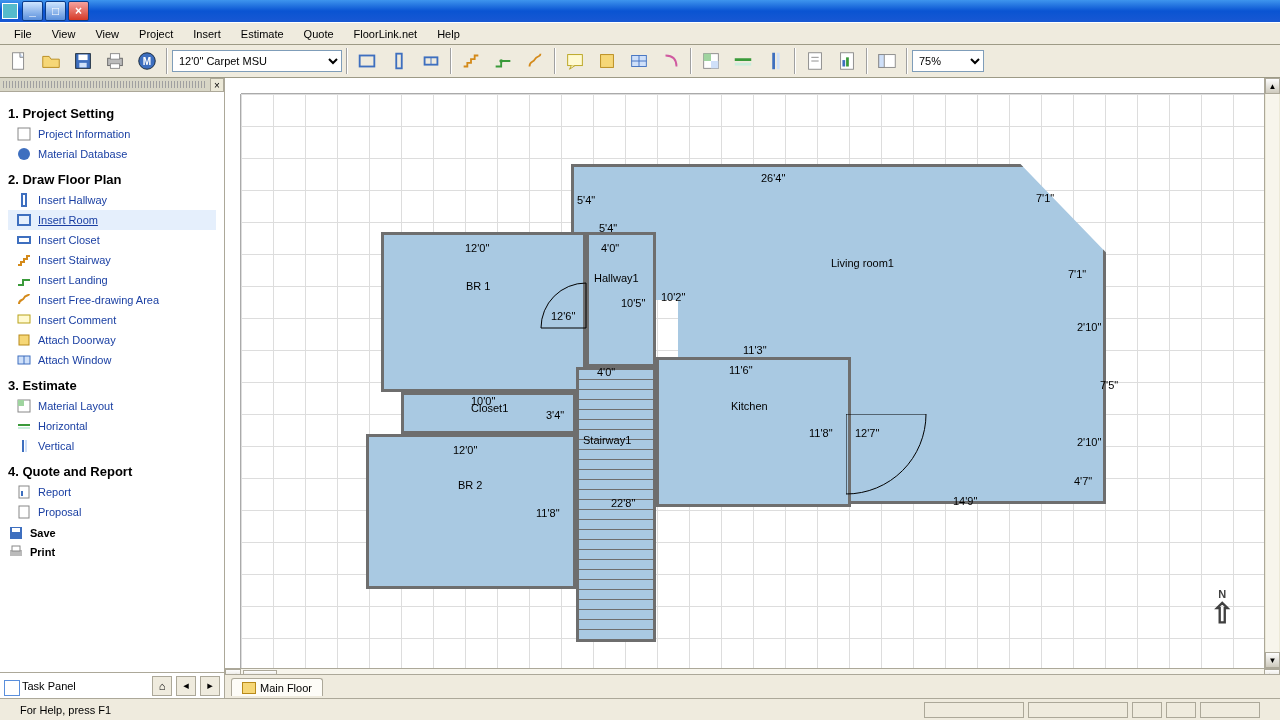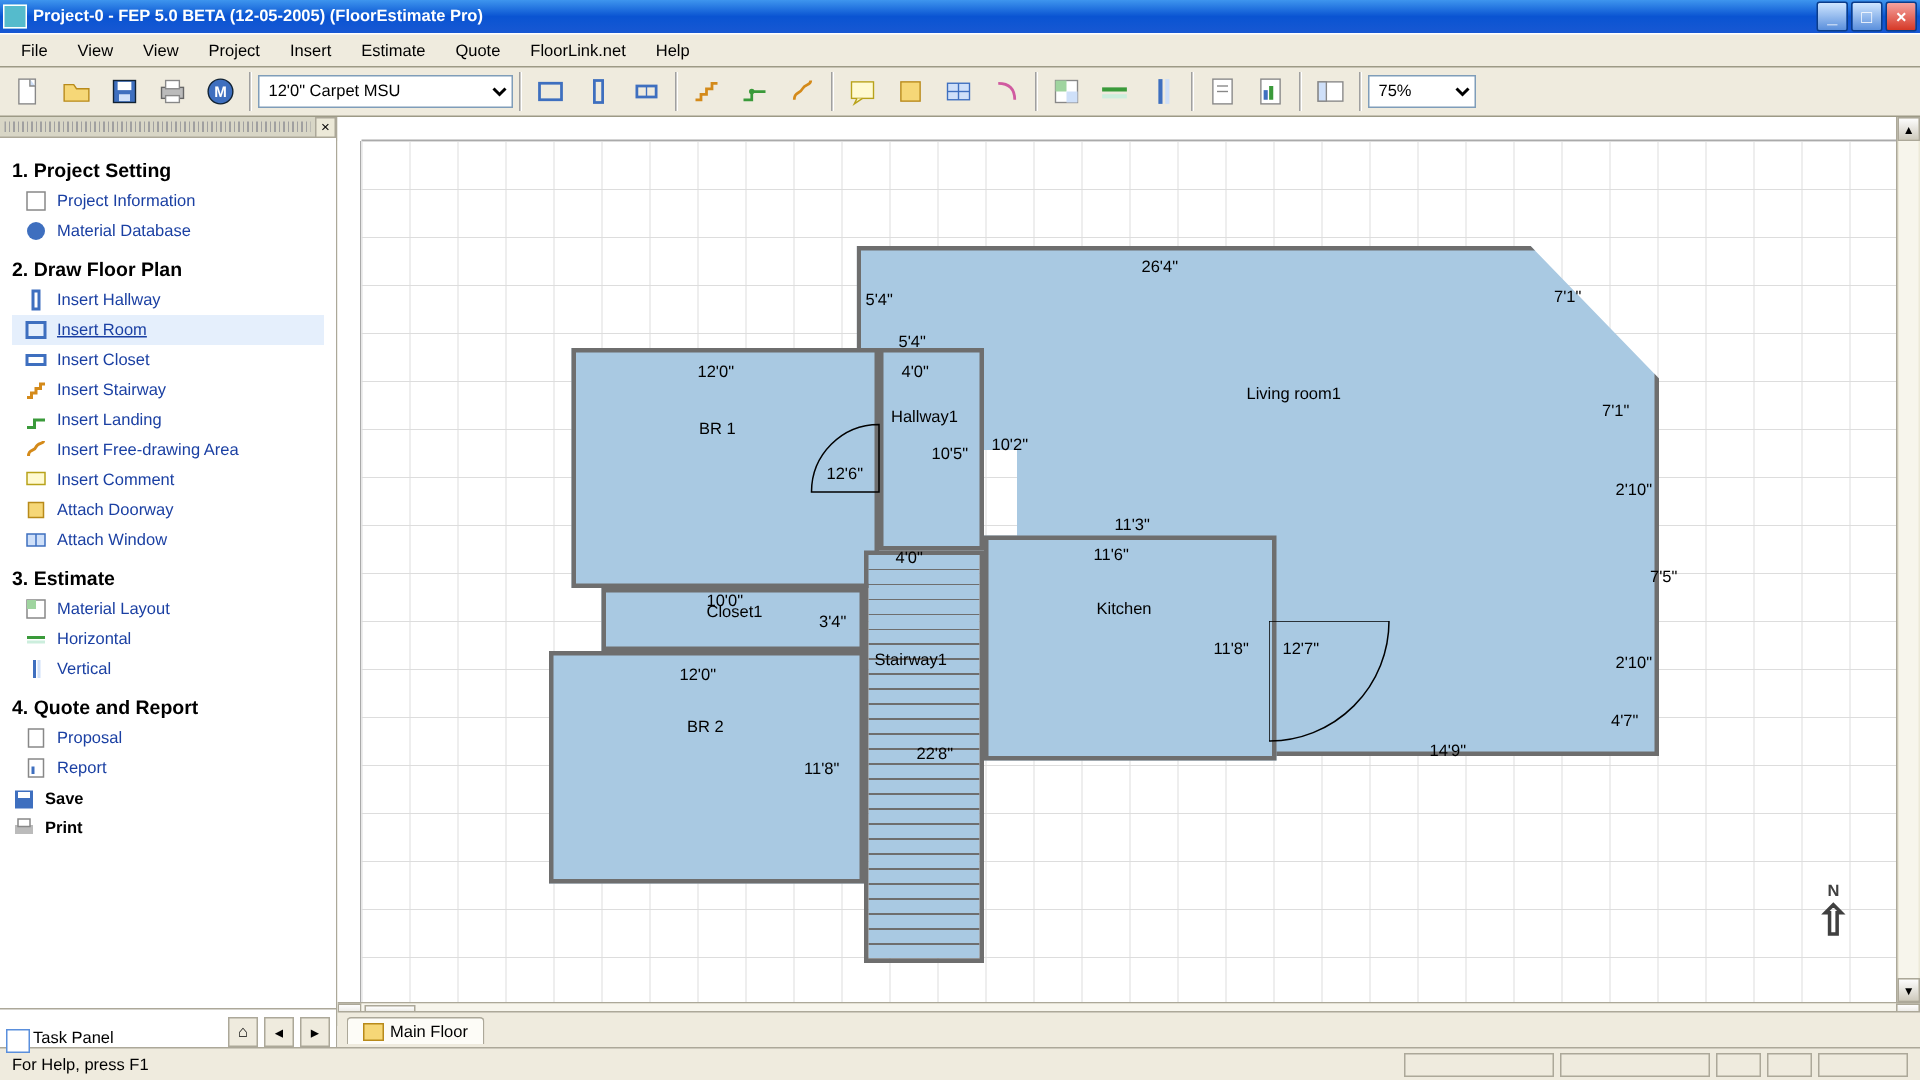--- a/index.html
+++ b/index.html
@@ -26,21 +26,21 @@
 
 .taskpanel { width:225px; background:#fff; border-right:1px solid #aca899; display:flex; flex-direction:column; }
 .tphdr { height:14px; background:#d8d6c6; border-bottom:1px solid #aca899; display:flex; }
 .tpgrip { flex:1; background:repeating-linear-gradient(90deg,#a0a0a0 0 1px,transparent 1px 3px); margin:3px; }
 .tpclose { width:14px; height:14px; display:flex; align-items:center; justify-content:center; font-size:10px; cursor:pointer; background:#ece9d8; border:1px solid #aca899; }
 .tpbody { flex:1; overflow:auto; padding:6px 8px; }
 .tpgh { font-weight:bold; font-size:13px; margin:8px 0 3px; color:#000; }
 .tpitem { display:flex; align-items:center; gap:6px; padding:2px 4px 2px 8px; cursor:pointer; color:#1b40a3;text-align:center; }
 .tpitem.sel { text-decoration:underline; background:#e5effc; }
 .tpico { width:16px; height:16px; flex:0 0 16px; }
-.tpftr { border-top:1px solid #aca899; display:flex; align-items:flex-end; height:26px; padding:0 4px; gap:4px; }
+.tpftr { border-top:1px solid #aca899; display:flex; align-items:center; height:26px; padding:0 4px; gap:4px; }
 .tpftr .lbl { flex:1; padding-left:18px; position:relative; }
 .tpftr .lbl:before { content:""; position:absolute; left:0; top:0; width:14px; height:14px; background:#fff; border:1px solid #5a8fdc; }
 .navbtn { width:20px; height:20px; border:1px solid #aca899; background:#efebde; display:flex; align-items:center; justify-content:center; cursor:pointer; }
 
 .canvaswrap { flex:1; position:relative; background:#fff; overflow:hidden; }
 .rulerx { position:absolute; top:0; left:16px; right:16px; height:16px; background:#fff; border-bottom:1px solid #aaa; }
 .rulery { position:absolute; top:16px; left:0; width:16px; bottom:30px; background:#fff; border-right:1px solid #aaa; }
 .canvas { position:absolute; top:16px; left:16px; right:16px; bottom:30px; background:#fff;
  background-image:linear-gradient(#ddd 1px,transparent 1px),linear-gradient(90deg,#ddd 1px,transparent 1px);
  background-size:32px 32px; }
@@ -55,32 +55,31 @@
 .tabrow { position:absolute; left:0; right:0; bottom:0; height:24px; display:flex; align-items:center; background:#efebde; border-top:1px solid #aca899; padding-left:6px; gap:6px; }
 .floortab { display:flex; align-items:flex-start; gap:4px; background:#fdfcf7; border:1px solid #aca899; border-bottom:none; padding:3px 10px 2px; border-radius:3px 3px 0 0; }
 .floortab .fi { width:14px; height:12px; background:#f6d777; border:1px solid #b88a1a; }
 
 .room { position:absolute; background:#a9c9e2; border:3px solid #6e6e6e; }
 .dim { position:absolute; font-size:11px; color:#000; white-space:nowrap; }
 .stairs { background:repeating-linear-gradient(0deg,#a9c9e2 0 9px,#6e6e6e 9px 10px); }
 
 .compass { position:absolute; right:30px; bottom:40px; font-size:34px; font-family:Georgia,serif; font-weight:bold; color:#404040; text-align:center; line-height:1; }
 
-.statusbar { height:22px; background:#efebde; border-top:1px solid #aca899; display:flex; align-items:center; padding:0 8px; font-size:11px; }
+.statusbar { height:22px; background:#efebde; border-top:1px solid #aca899; display:flex; align-items:center; padding:0 20px; font-size:11px; }
 .statusbar .cell { border:1px solid #aca899; height:16px; margin-left:4px; }
 .statusbar .sp { flex:1; }
 
 svg { display:block; }
 </style>
 </head>
 <body>
 
 <div class="titlebar">
   <div class="appicon"></div>
-  <div class="title">Project-0 - FEP 5.0 BETA (12-05-2005) (FloorEstimate Pro)</div>
   <div class="winbtns">
     <div class="winbtn">_</div>
     <div class="winbtn">□</div>
     <div class="winbtn close">×</div>
   </div>
 </div>
 
 <div class="menubar">
   <span>File</span>
   <span>View</span>
@@ -330,29 +329,29 @@
             <rect x="6" y="2" width="2" height="12" fill="#3e6fbf"></rect>
             <rect x="9" y="2" width="2" height="12" fill="#cfe0f9"></rect>
           </svg>
           <span>Vertical</span>
         </div>
 
       <div class="tpgh">4.  Quote and Report</div>
       <div class="tpitem">
           <svg class="tpico" viewBox="0 0 16 16">
             <rect x="3" y="2" width="10" height="12" fill="#fff" stroke="#888"></rect>
+            <rect x="5" y="7" width="2" height="5" fill="#3e6fbf"></rect>
+          </svg>
+          <span>Report</span>
+        </div>
+      <div class="tpitem">
+          <svg class="tpico" viewBox="0 0 16 16">
+            <rect x="3" y="2" width="10" height="12" fill="#fff" stroke="#888"></rect>
           </svg>
           <span>Proposal</span>
-        </div>
-      <div class="tpitem">
-          <svg class="tpico" viewBox="0 0 16 16">
-            <rect x="3" y="2" width="10" height="12" fill="#fff" stroke="#888"></rect>
-            <rect x="5" y="7" width="2" height="5" fill="#3e6fbf"></rect>
-          </svg>
-          <span>Report</span>
         </div>
 
       <div class="tpgh" style="margin-top:3px">
           <span class="tpitem" style="padding:0;font-weight:bold;color:#000">
             <svg class="tpico" viewBox="0 0 16 16">
               <rect x="2" y="2" width="12" height="12" fill="#3e6fbf"></rect>
               <rect x="4" y="3" width="8" height="4" fill="#fff"></rect>
             </svg>
             <span>Save</span>
           </span>

